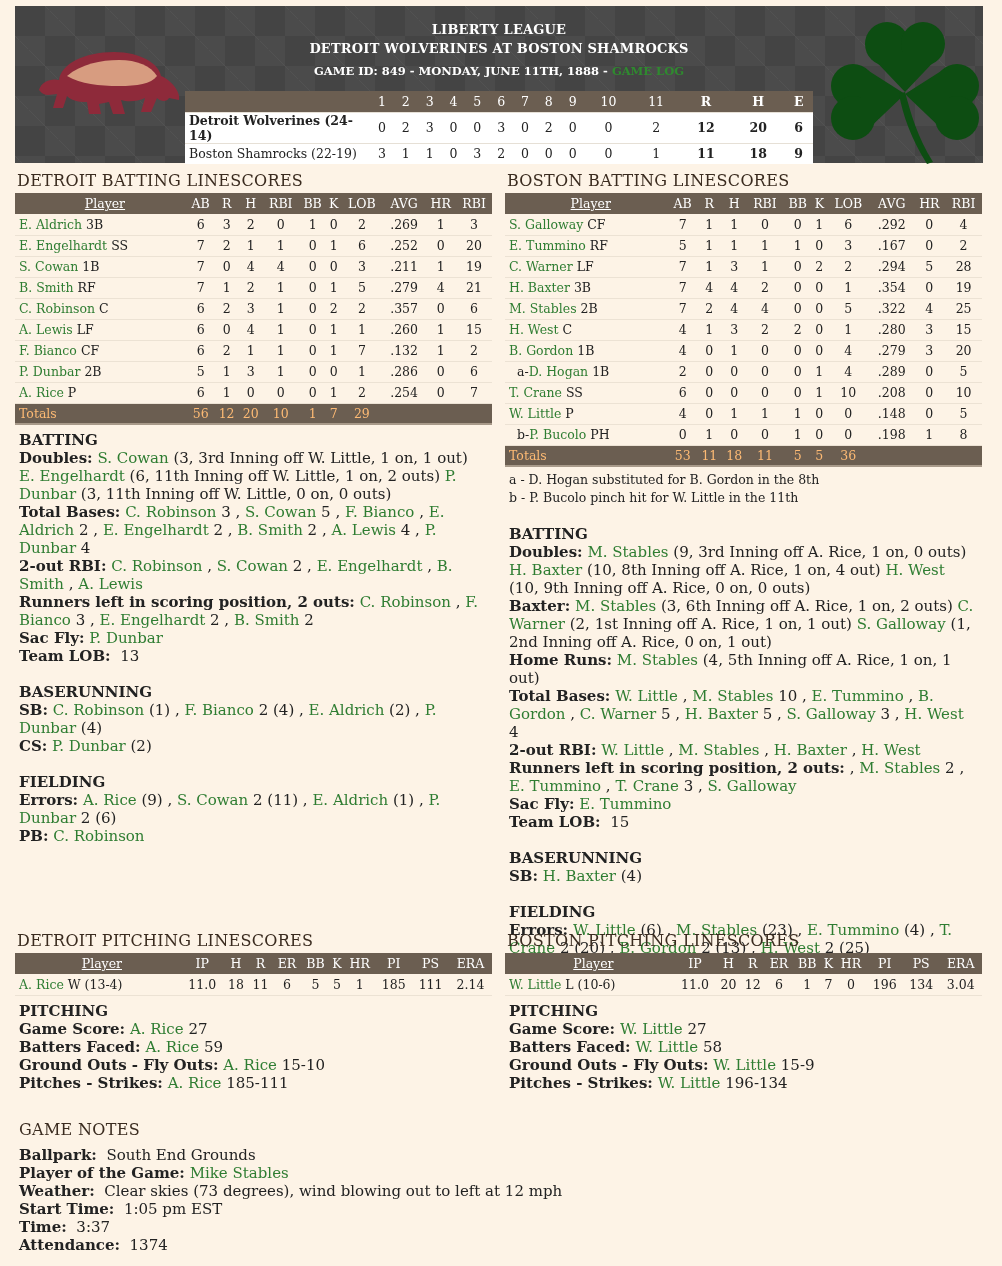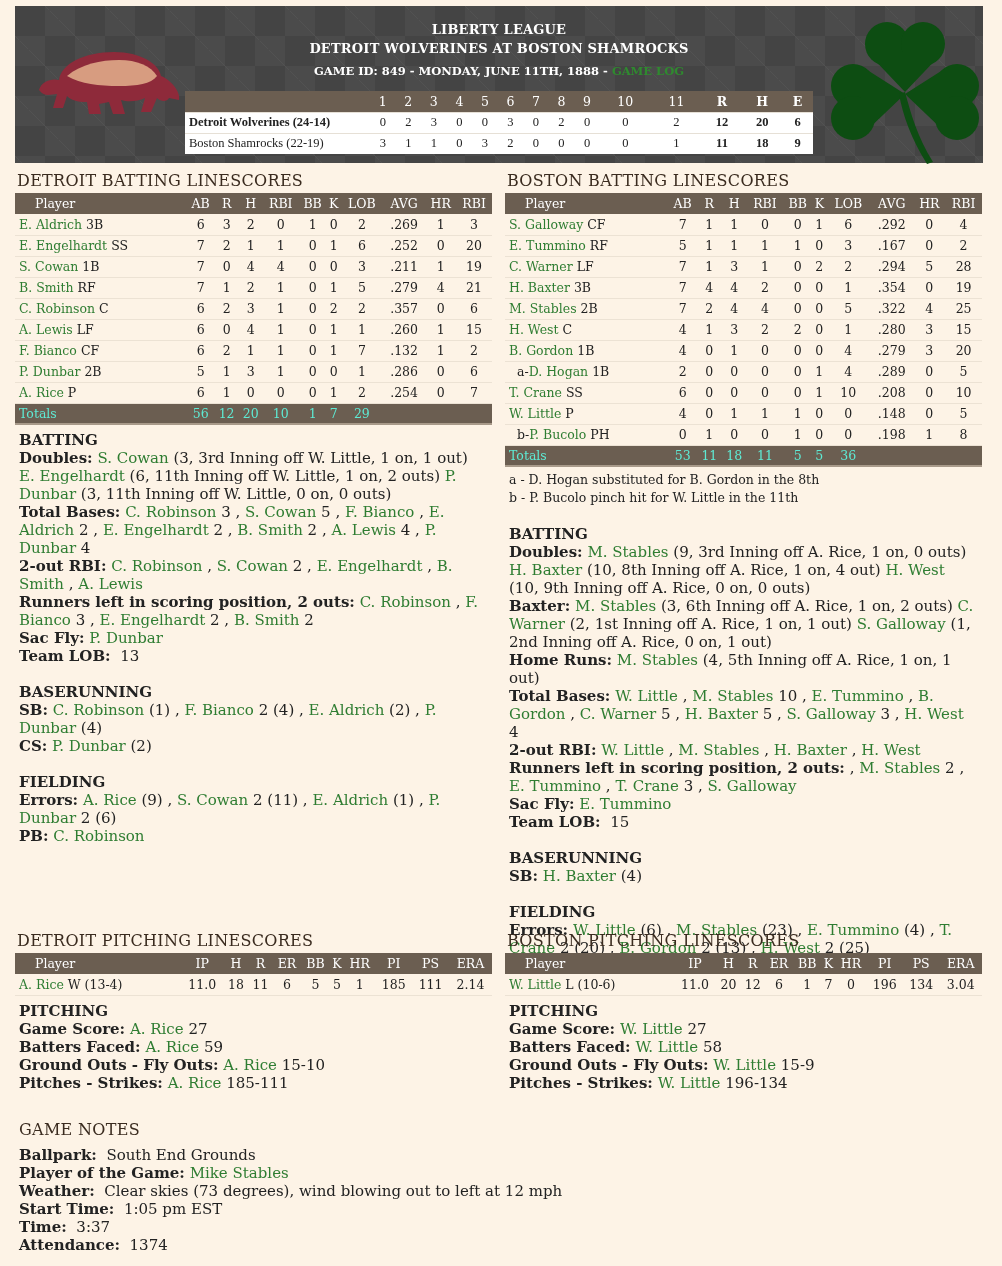--- a/index.html
+++ b/index.html
@@ -15,36 +15,36 @@
     background-size: 60px 60px; background-position: 0 0, 30px 30px; padding-left: 19px; }
   .hdr-title { position: absolute; left: 0; right: 0; top: 14px; text-align: center; color: #fff; font-weight: bold; font-size: 13px; line-height: 19px; letter-spacing: 0.2px; }
   .hdr-sub { position: absolute; left: 0; right: 0; top: 58px; text-align: center; color: #fff; font-weight: bold; font-size: 11.5px; }
   .hdr-sub .gl { color: #2f8a2f; }
   .logo-left { position: absolute; left: 14px; top: 36px; width: 160px; height: 80px; }
   .logo-right { position: absolute; left: 810px; top: 8px; width: 160px; height: 150px; }
 
   .ls { position: absolute; left: 170px; top: 85px; width: 628px; border-collapse: collapse; font-size: 12.5px; }
   .ls th { background: #6b5e51; color: #fff; font-weight: normal; height: 21px; text-align: center; }
   .ls th.b { font-weight: bold; }
-  .ls td { background: #fff; height: 21px; text-align: center; border-top: 1px solid #e6e0d6; font-family: Liberation Serif, serif; }
+  .ls td { background: #fff; height: 21px; text-align: center; border-top: 1px solid #e6e0d6; }
   .ls td.team { text-align: left; padding-left: 4px; width: 185px; }
   .ls td.bold, .ls tr.bold td.team { font-weight: bold; }
 
   
   .col { position: absolute; width: 477px; }
   .col-l { left: 0; }
   .col-r { left: 490px; }
   h2 { font-family: "DejaVu Serif", serif; font-weight: normal; font-size: 16px; color: #3a2b1f; letter-spacing: 0.3px; height: 24px; line-height: 24px; padding-left: 2px; font-variant: small-caps; text-transform: uppercase; }
   table.bx { width: 100%; border-collapse: collapse; font-size: 12.5px; }
   table.bx th { background: #6b5e51; color: #fff; font-weight: normal; height: 21px; text-align: center; }
-  table.bx th.pl { text-align: left; padding-left: 20px; }
+  table.bx th.pl { text-align: center; padding-left: 8px; text-decoration: underline; }
   table.bx td { height: 21px; text-align: center; border-bottom: 1px solid #ece2d4; }
   table.bx td.pl { text-align: left; padding-left: 4px; white-space: nowrap; }
   table.bx td.pl.sub { padding-left: 12px; }
-  table.bx tr.tot td { background: #6b5e51; color: #5eead4; border-bottom: 2px solid #a89a8a; }
+  table.bx tr.tot td { background: #6b5e51; color: #fdba74; border-bottom: 2px solid #a89a8a; }
   a, .lnk { color: #2f7d32; text-decoration: none; }
   .notes { padding: 6px 4px 0 4px; font-size: 15px; line-height: 18px; }
   .notes b { font-weight: bold; }
   .sec { font-weight: bold; margin-top: 0; }
   .gap { height: 18px; }
   .foot { padding: 4px 4px 0 4px; line-height: 18px; }
 
   .gn { position: absolute; left: 0; top: 1112px; width: 600px; }
   .gn h2 { padding-left: 4px; }
 </style>

